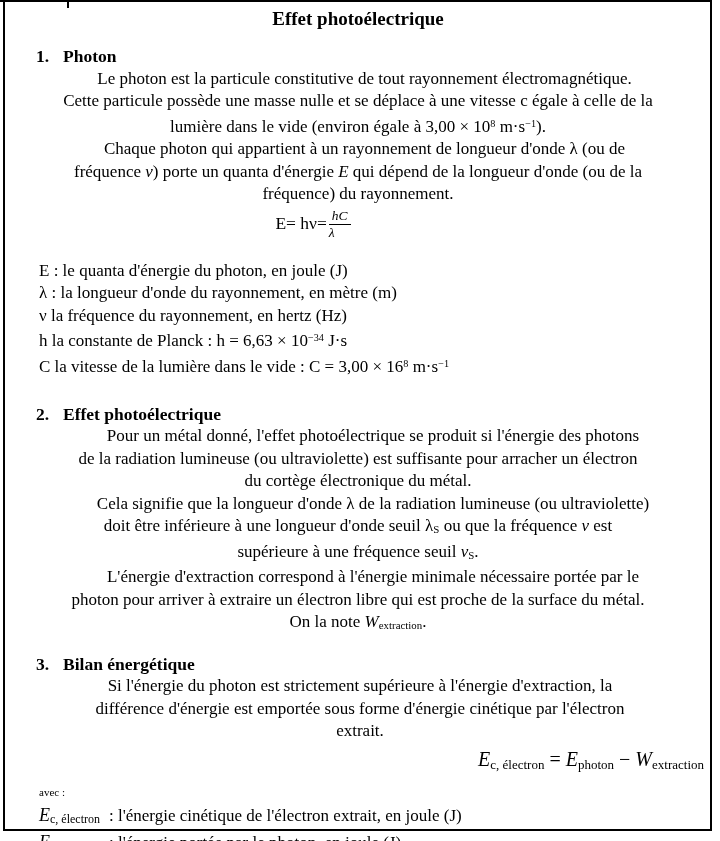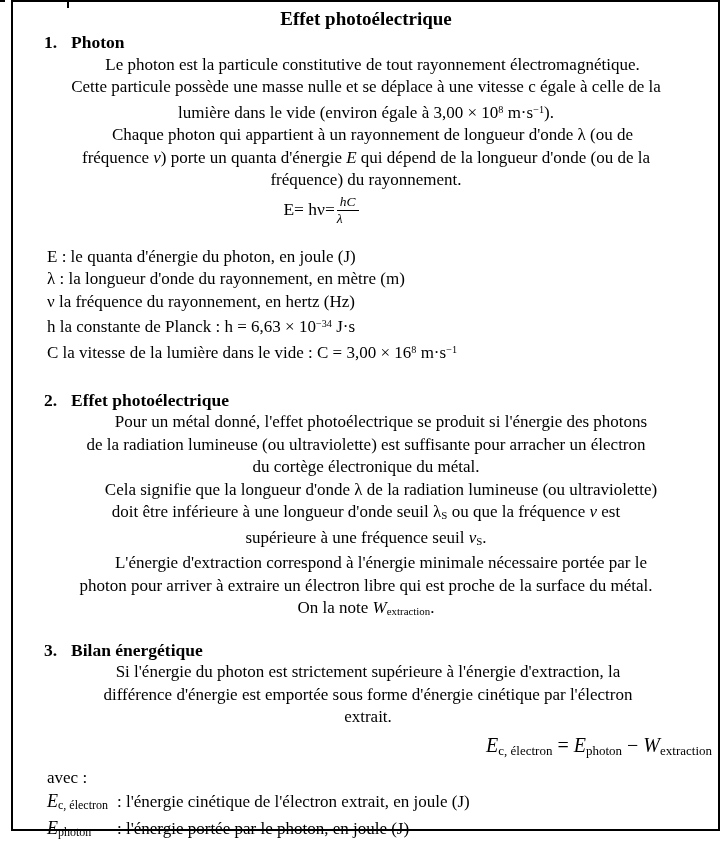--- a/index.html
+++ b/index.html
@@ -4,45 +4,45 @@
 <style>
   html,body{margin:0;padding:0;}
   body{
     width:720px;height:841px;background:#ffffff;position:relative;
     font-family:"Liberation Serif","DejaVu Serif",serif;color:#000;
     overflow:hidden;
   }
   .top-stub{position:absolute;left:0;top:0;width:5px;height:2px;background:#000;}
   .top-tick{position:absolute;left:67px;top:0;width:2px;height:8px;background:#000;z-index:3;}
   .doc{
-    position:absolute;left:11px;top:0;width:709px;height:831px;
+    position:absolute;left:3px;top:0;width:709px;height:831px;
     border:2px solid #000;box-sizing:border-box;padding:5px 6px 0 7px;
   }
   .title{font-size:19px;font-weight:bold;text-align:center;line-height:24px;}
   .heading{font-weight:bold;font-size:17.5px;line-height:22.5px;margin-left:24px;}
-  .mt-s1{margin-top:0;}
+  .mt-s1{margin-top:14px;}
   .mt-s2{margin-top:24px;}
   .mt-s3{margin-top:16px;}
   .hnum{display:inline-block;width:27px;}
   .para{margin:0;font-size:17px;line-height:22.5px;white-space:pre-wrap;text-align:center;}
   .indent-sm{text-indent:13px;}
   .indent-lg{text-indent:30px;}
   .s3p{margin-left:4px;}
   .r-i{font-style:italic;}
   .r-sub{font-size:64%;vertical-align:-0.18em;letter-spacing:0;}
   .r-sup{font-size:60%;vertical-align:0.5em;}
   .formula1{text-align:center;font-size:17.5px;margin-right:90px;padding:3px 0 5px;}
   .frac{display:inline-block;vertical-align:middle;text-align:left;font-size:13.5px;font-style:italic;margin-left:2px;}
   .frac .num{display:block;line-height:1.1;padding:0 3px 1px;border-bottom:1.4px solid #000;}
   .frac .den{display:block;line-height:1.15;}
   .deflist{margin:14px 0 0 27px;}
   .defline{font-size:17px;line-height:22.5px;white-space:pre-wrap;}
   .formula2{text-align:right;font-size:20px;line-height:26px;padding:3px 0 4px;}
   .formula2 .r-sub{font-size:13px;vertical-align:-0.2em;}
-  .avec{margin-left:27px;font-size:17px;line-height:22.5px;}
+  .avec{margin-left:27px;font-size:11px;line-height:22.5px;}
   .defs3{margin-left:27px;}
   .def3-line{font-size:17px;line-height:23px;}
   .def3-line .sym{display:inline-block;min-width:66px;font-size:18px;margin-right:4px;}
   .def3-line .sym .r-sub{font-size:12px;}
 </style>
 </head>
 <body>
 
 <div class="top-stub"></div>
 <div class="top-tick"></div>

